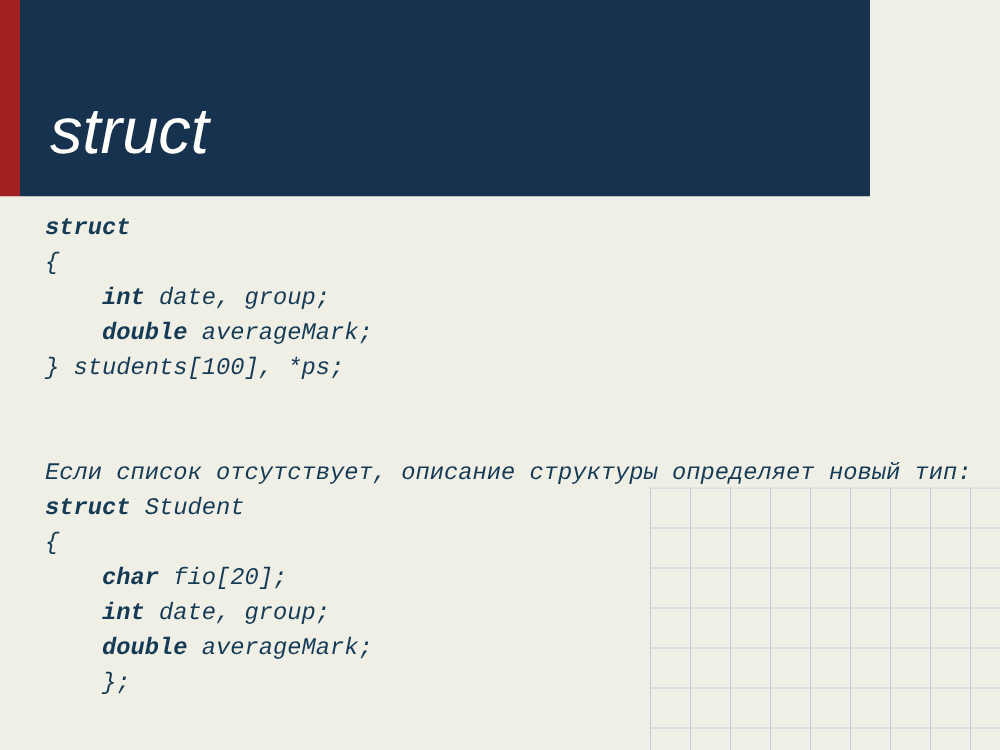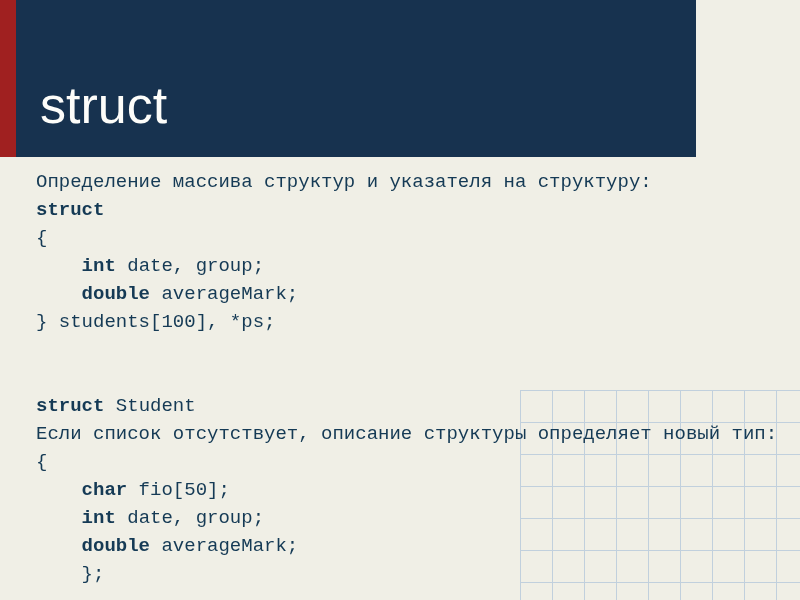--- a/index.html
+++ b/index.html
@@ -1,15 +1,15 @@
 <!DOCTYPE html>
 <html><head>
 <meta charset="utf-8">
 <style>
-  * { margin: 0; padding: 0; box-sizing: border-box; }
+  * { margin: 0; padding: 0; box-sizing: border-box; font-style: italic; }
   body {
     width: 800px;
     height: 600px;
     background: #f0efe6;
     font-family: Verdana, Geneva, sans-serif;
     position: relative;
     overflow: hidden;
   }
   .red-stripe {
     position: absolute;
@@ -67,29 +67,28 @@
 </head>
 <body>
 
 <div class="grid-area"></div>
 <div class="red-stripe"></div>
 <div class="header">
   <h1>struct</h1>
 </div>
 
 <div class="content">
-  <div class="line">Определение массива структур и указателя на структуру:</div>
   <div class="line"><span class="kw">struct</span></div>
   <div class="line">{</div>
   <div class="line">    <span class="kw">int</span><span> date, group;</span></div>
   <div class="line">    <span class="kw">double</span><span> averageMark;</span></div>
   <div class="line">} students[100], *ps;</div>
   <div class="line">&nbsp;</div>
   <div class="line">&nbsp;</div>
+  <div class="line">Если список отсутствует, описание структуры определяет новый тип:</div>
   <div class="line"><span class="kw">struct</span><span> Student</span></div>
-  <div class="line">Если список отсутствует, описание структуры определяет новый тип:</div>
   <div class="line">{</div>
-  <div class="line">    <span class="kw">char</span><span> fio[50];</span></div>
+  <div class="line">    <span class="kw">char</span><span> fio[20];</span></div>
   <div class="line">    <span class="kw">int</span><span> date, group;</span></div>
   <div class="line">    <span class="kw">double</span><span> averageMark;</span></div>
   <div class="line">    <span>};</span></div>
 
 </div>
 
 </body></html>

